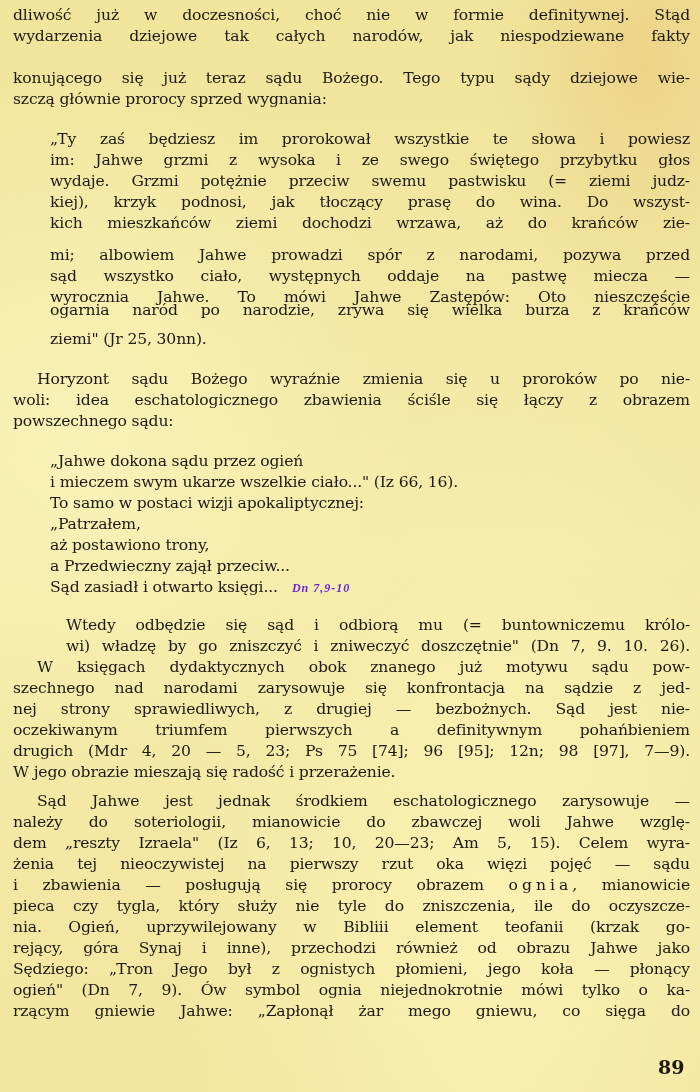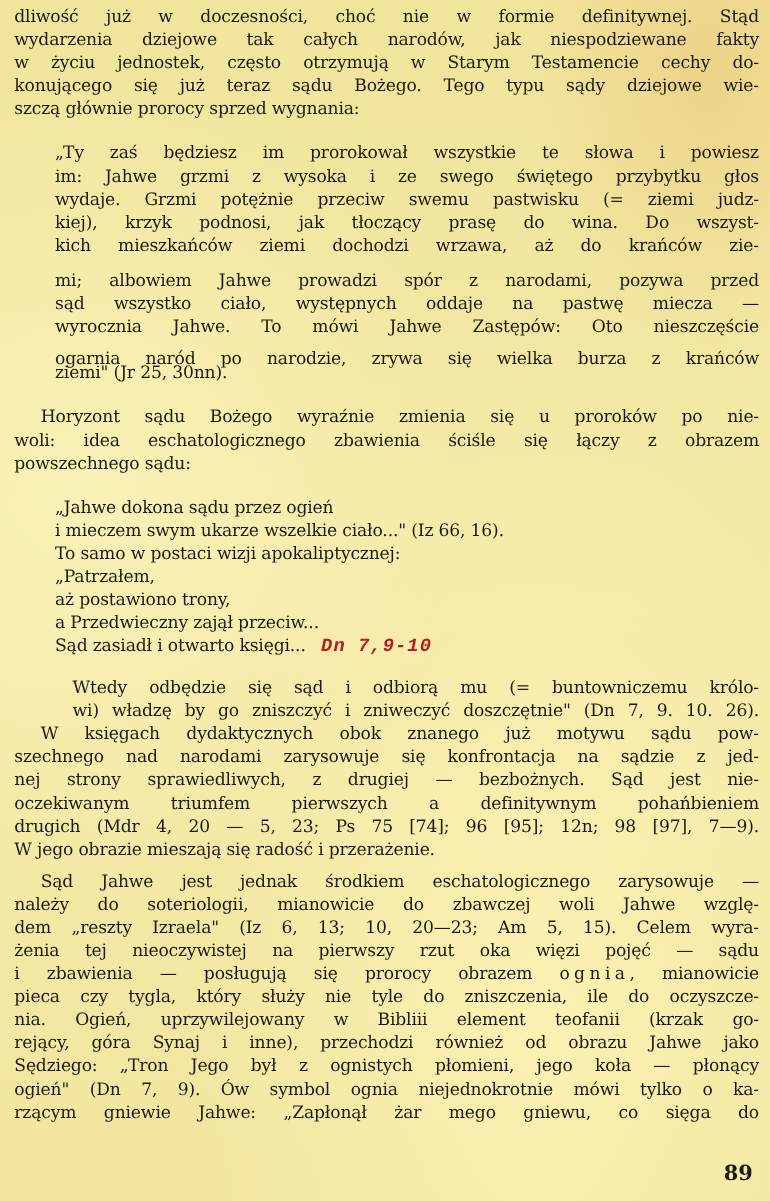--- a/index.html
+++ b/index.html
@@ -21,50 +21,49 @@
     font-size: 15.6px; line-height: 20px; height: 20px;
     white-space: nowrap;
     text-align: justify; text-align-last: justify;
     letter-spacing: -0.15px;
   }
   .line.last { text-align-last: left; }
   .line.indent { left: 37px; width: 653px; }
   .quote { left: 50px; width: 640px; }
   .verse { left: 50px; width: 640px; text-align: left; text-align-last: left; }
   .handnote {
-    font-family: Liberation Mono, monospace;
-    color: #b91c1c; font-weight: bold; font-size: 17px;
+    font-family: Liberation Serif, serif;
+    color: #6d28d9; font-weight: bold; font-size: 12px;
     margin-left: 14px; letter-spacing: 1px; font-style: italic;
   }
   .spaced { letter-spacing: 4px; }
   .page-number {
     position: absolute; left: 658px; top: 1056px;
     font-size: 19px; font-weight: bold;
   }
 </style>
 </head>
 <body>
 
 <div class="page">
 
   <div class="line" style="top:5px">dliwość już w doczesności, choć nie w formie definitywnej. Stąd</div>
   <div class="line" style="top:26px">wydarzenia dziejowe tak całych narodów, jak niespodziewane fakty</div>
-  <div class="line" style="top:47px">w życiu jednostek, często otrzymują w Starym Testamencie cechy do-</div>
   <div class="line" style="top:68px">konującego się już teraz sądu Bożego. Tego typu sądy dziejowe wie-</div>
   <div class="line last" style="top:89px">szczą głównie prorocy sprzed wygnania:</div>
 
   <div class="line quote" style="top:129px">„Ty zaś będziesz im prorokował wszystkie te słowa i powiesz</div>
   <div class="line quote" style="top:150px">im: Jahwe grzmi z wysoka i ze swego świętego przybytku głos</div>
   <div class="line quote" style="top:171px">wydaje. Grzmi potężnie przeciw swemu pastwisku (= ziemi judz-</div>
   <div class="line quote" style="top:192px">kiej), krzyk podnosi, jak tłoczący prasę do wina. Do wszyst-</div>
   <div class="line quote" style="top:213px">kich mieszkańców ziemi dochodzi wrzawa, aż do krańców zie-</div>
   <div class="line quote" style="top:245px">mi; albowiem Jahwe prowadzi spór z narodami, pozywa przed</div>
   <div class="line quote" style="top:266px">sąd wszystko ciało, występnych oddaje na pastwę miecza —</div>
   <div class="line quote" style="top:287px">wyrocznia Jahwe. To mówi Jahwe Zastępów: Oto nieszczęście</div>
-  <div class="line quote" style="top:316px">ogarnia naród po narodzie, zrywa się wielka burza z krańców</div>
+  <div class="line quote" style="top:300px">ogarnia naród po narodzie, zrywa się wielka burza z krańców</div>
   <div class="line quote last" style="top:329px">ziemi" (Jr 25, 30nn).</div>
 
   <div class="line indent" style="top:369px">Horyzont sądu Bożego wyraźnie zmienia się u proroków po nie-</div>
   <div class="line" style="top:390px">woli: idea eschatologicznego zbawienia ściśle się łączy z obrazem</div>
   <div class="line last" style="top:411px">powszechnego sądu:</div>
 
   <div class="line verse" style="top:451px">„Jahwe dokona sądu przez ogień</div>
   <div class="line verse" style="top:472px">i mieczem swym ukarze wszelkie ciało..." (Iz 66, 16).</div>
   <div class="line verse" style="top:493px">To samo w postaci wizji apokaliptycznej:</div>
   <div class="line verse" style="top:514px">„Patrzałem,</div>

